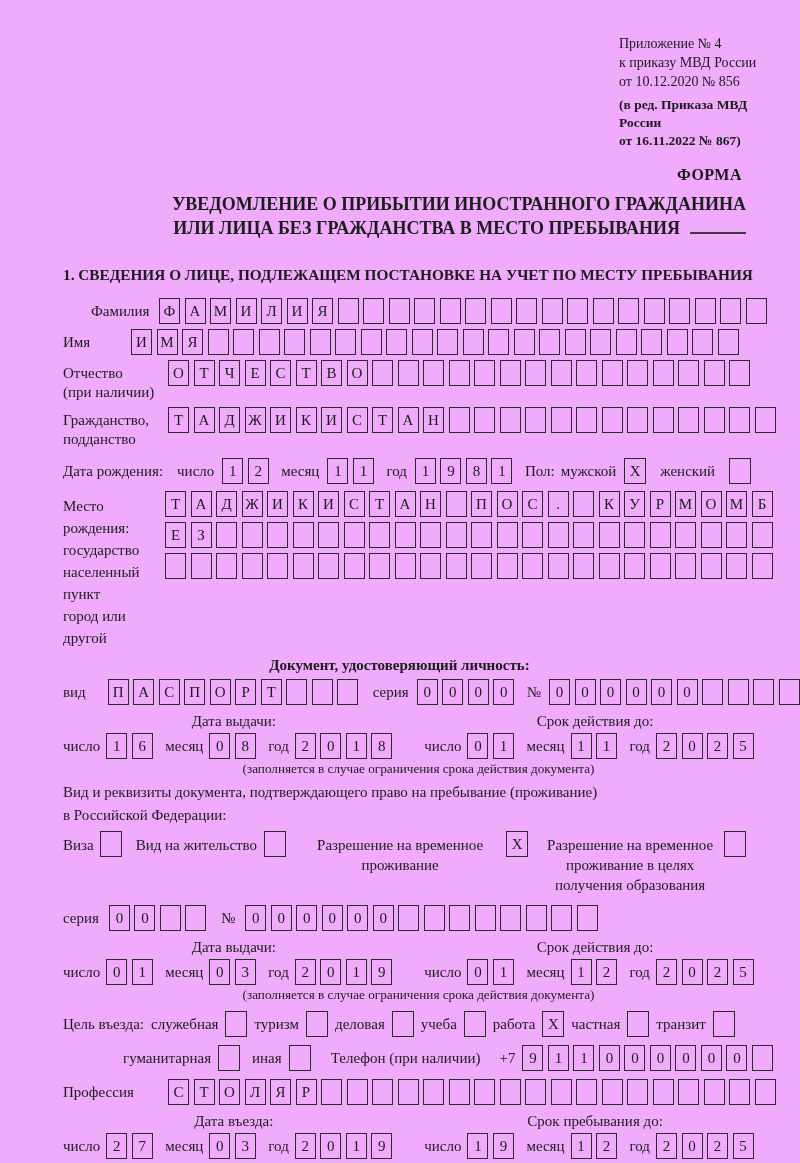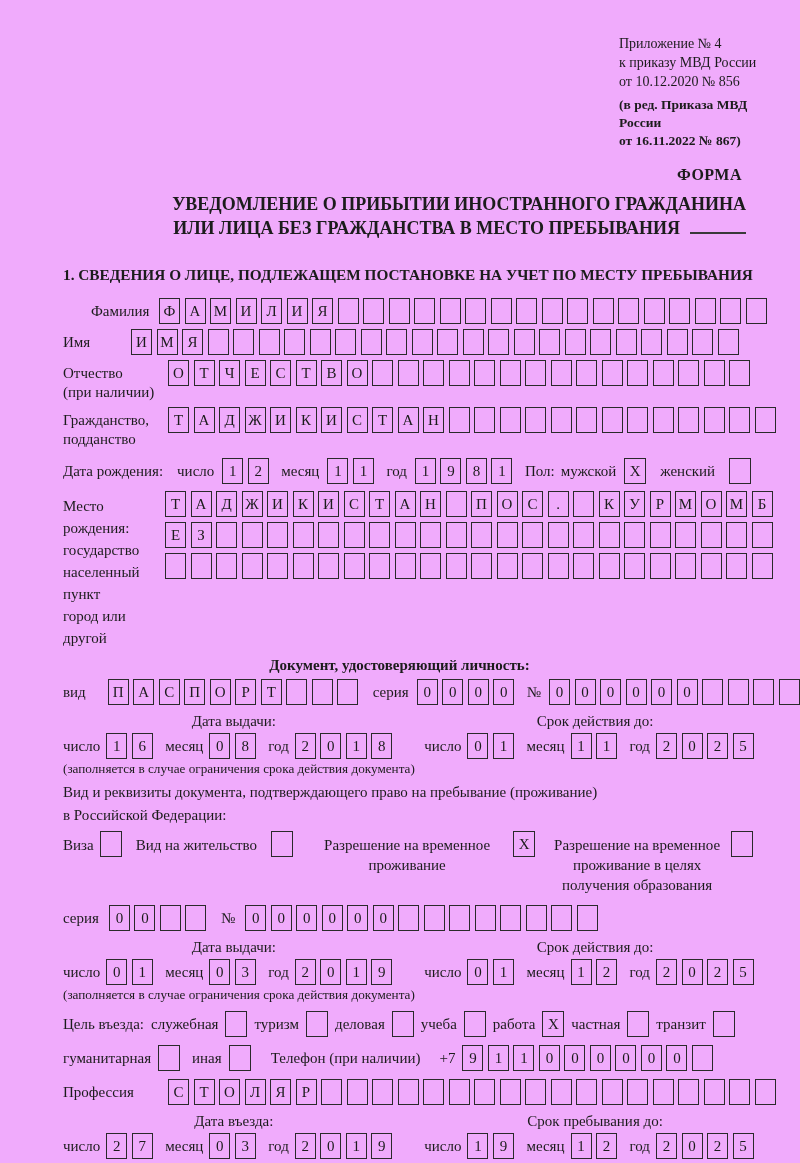--- a/index.html
+++ b/index.html
@@ -29,21 +29,21 @@
     width:22px; height:26px; border:1.6px solid #2a2a2a; flex:0 0 auto;
     display:inline-flex; align-items:center; justify-content:center; font-size:15px;
   }
   .cellcol .cells { margin-bottom:5px; }
   .gap8 { margin-right:8px; } .gap14 { margin-right:14px; }
   .dg { display:flex; align-items:center; }
   .dg .dlbl { margin-right:6px; }
   .dg .cells { margin-right:8px; }
   .dates { display:flex; justify-content:space-between; margin-top:8px; padding-right:10px; }
   .dhead { text-align:center; margin-bottom:3px; }
-  .note-right { text-align:left; font-size:13.2px; margin-top:2px; padding-right:2px; }
+  .note-right { text-align:center; font-size:13.2px; margin-top:2px; padding-right:2px; }
   .center-bold { text-align:center; font-weight:bold; font-size:15px; margin-top:8px; margin-right:40px; }
   .intro { margin-top:4px; line-height:23px; }
   .opts { display:flex; align-items:flex-start; margin-top:4px; }
   .opt { display:flex; align-items:flex-start; }
   .olbl { padding-top:4px; line-height:20px; }
   .olbl.c { text-align:center; }
   .w190 { width:196px; } .w175 { width:172px; }
   .purpose { display:flex; align-items:center; margin-top:8px; flex-wrap:nowrap; }
   .purpose > * { margin-right:7px; flex:0 0 auto; }
 </style>
@@ -401,21 +401,21 @@
     <div>Вид и реквизиты документа, подтверждающего право на пребывание (проживание)</div>
     <div>в Российской Федерации:</div>
   </div>
 
   <div class="opts">
     <div class="opt" style="margin-right:14px;">
       <span class="olbl" style="margin-right:6px;">Виза</span>
       <span class="cb"></span>
     </div>
     <div class="opt" style="margin-right:16px;">
-      <span class="olbl" style="margin-right:14px;">Вид на жительство</span>
+      <span class="olbl" style="margin-right:7px;">Вид на жительство</span>
       <span class="cb"></span>
     </div>
     <div class="opt" style="margin-right:16px;">
       <span class="olbl c w190" style="margin-right:8px;">Разрешение на временное проживание</span>
       <span class="cb">X</span>
     </div>
     <div class="opt">
       <span class="olbl c w175" style="margin-right:8px;">Разрешение на временное проживание в целях получения образования</span>
       <span class="cb"></span>
     </div>
@@ -508,21 +508,21 @@
     <span class="cb"></span>
     <span>работа</span>
     <span class="cb">X</span>
     <span>частная</span>
     <span class="cb"></span>
     <span>транзит</span>
     <span class="cb"></span>
   </div>
 
   <div class="purpose">
-    <span style="">гуманитарная</span>
+    <span style="margin-left:60px;">гуманитарная</span>
     <span class="cb" style="margin-right:12px;"></span>
     <span>иная</span>
     <span class="cb" style="margin-right:20px;"></span>
     <span>Телефон (при наличии)</span>
     <span style="margin-left:12px;">+7</span>
     <span class="cells">
         <span class="cell">9</span>
         <span class="cell">1</span>
         <span class="cell">1</span>
         <span class="cell">0</span>

